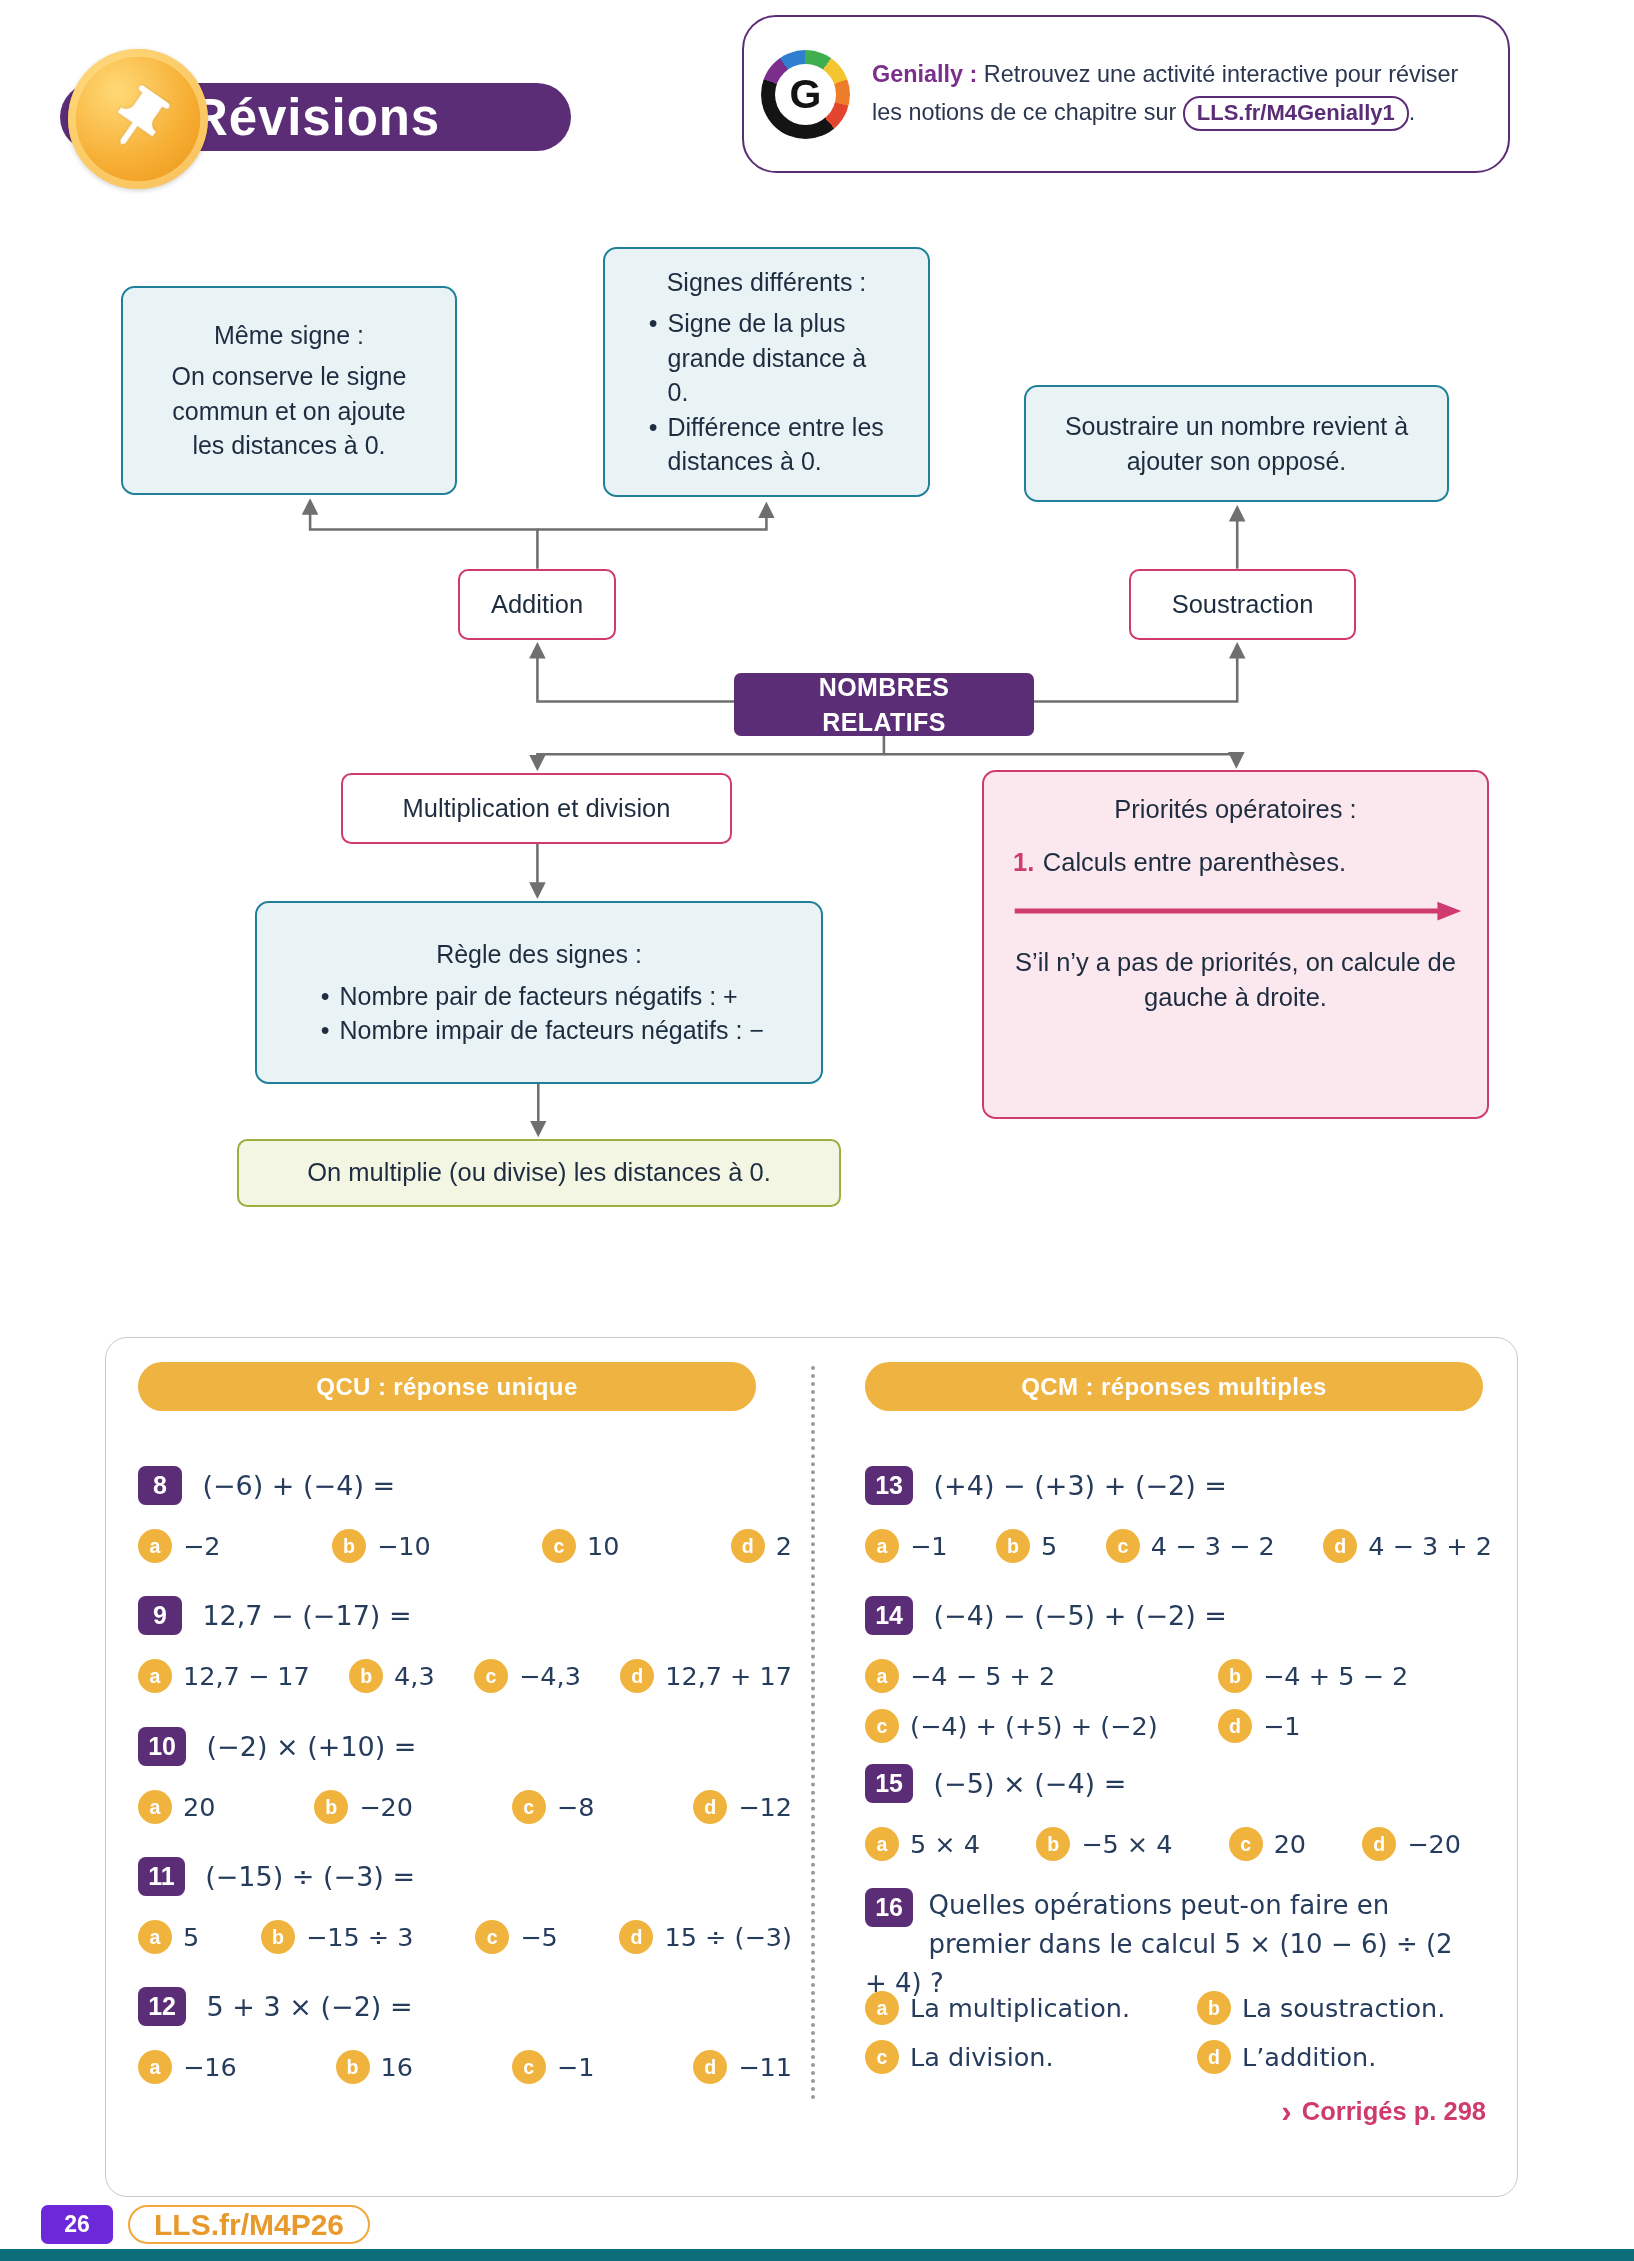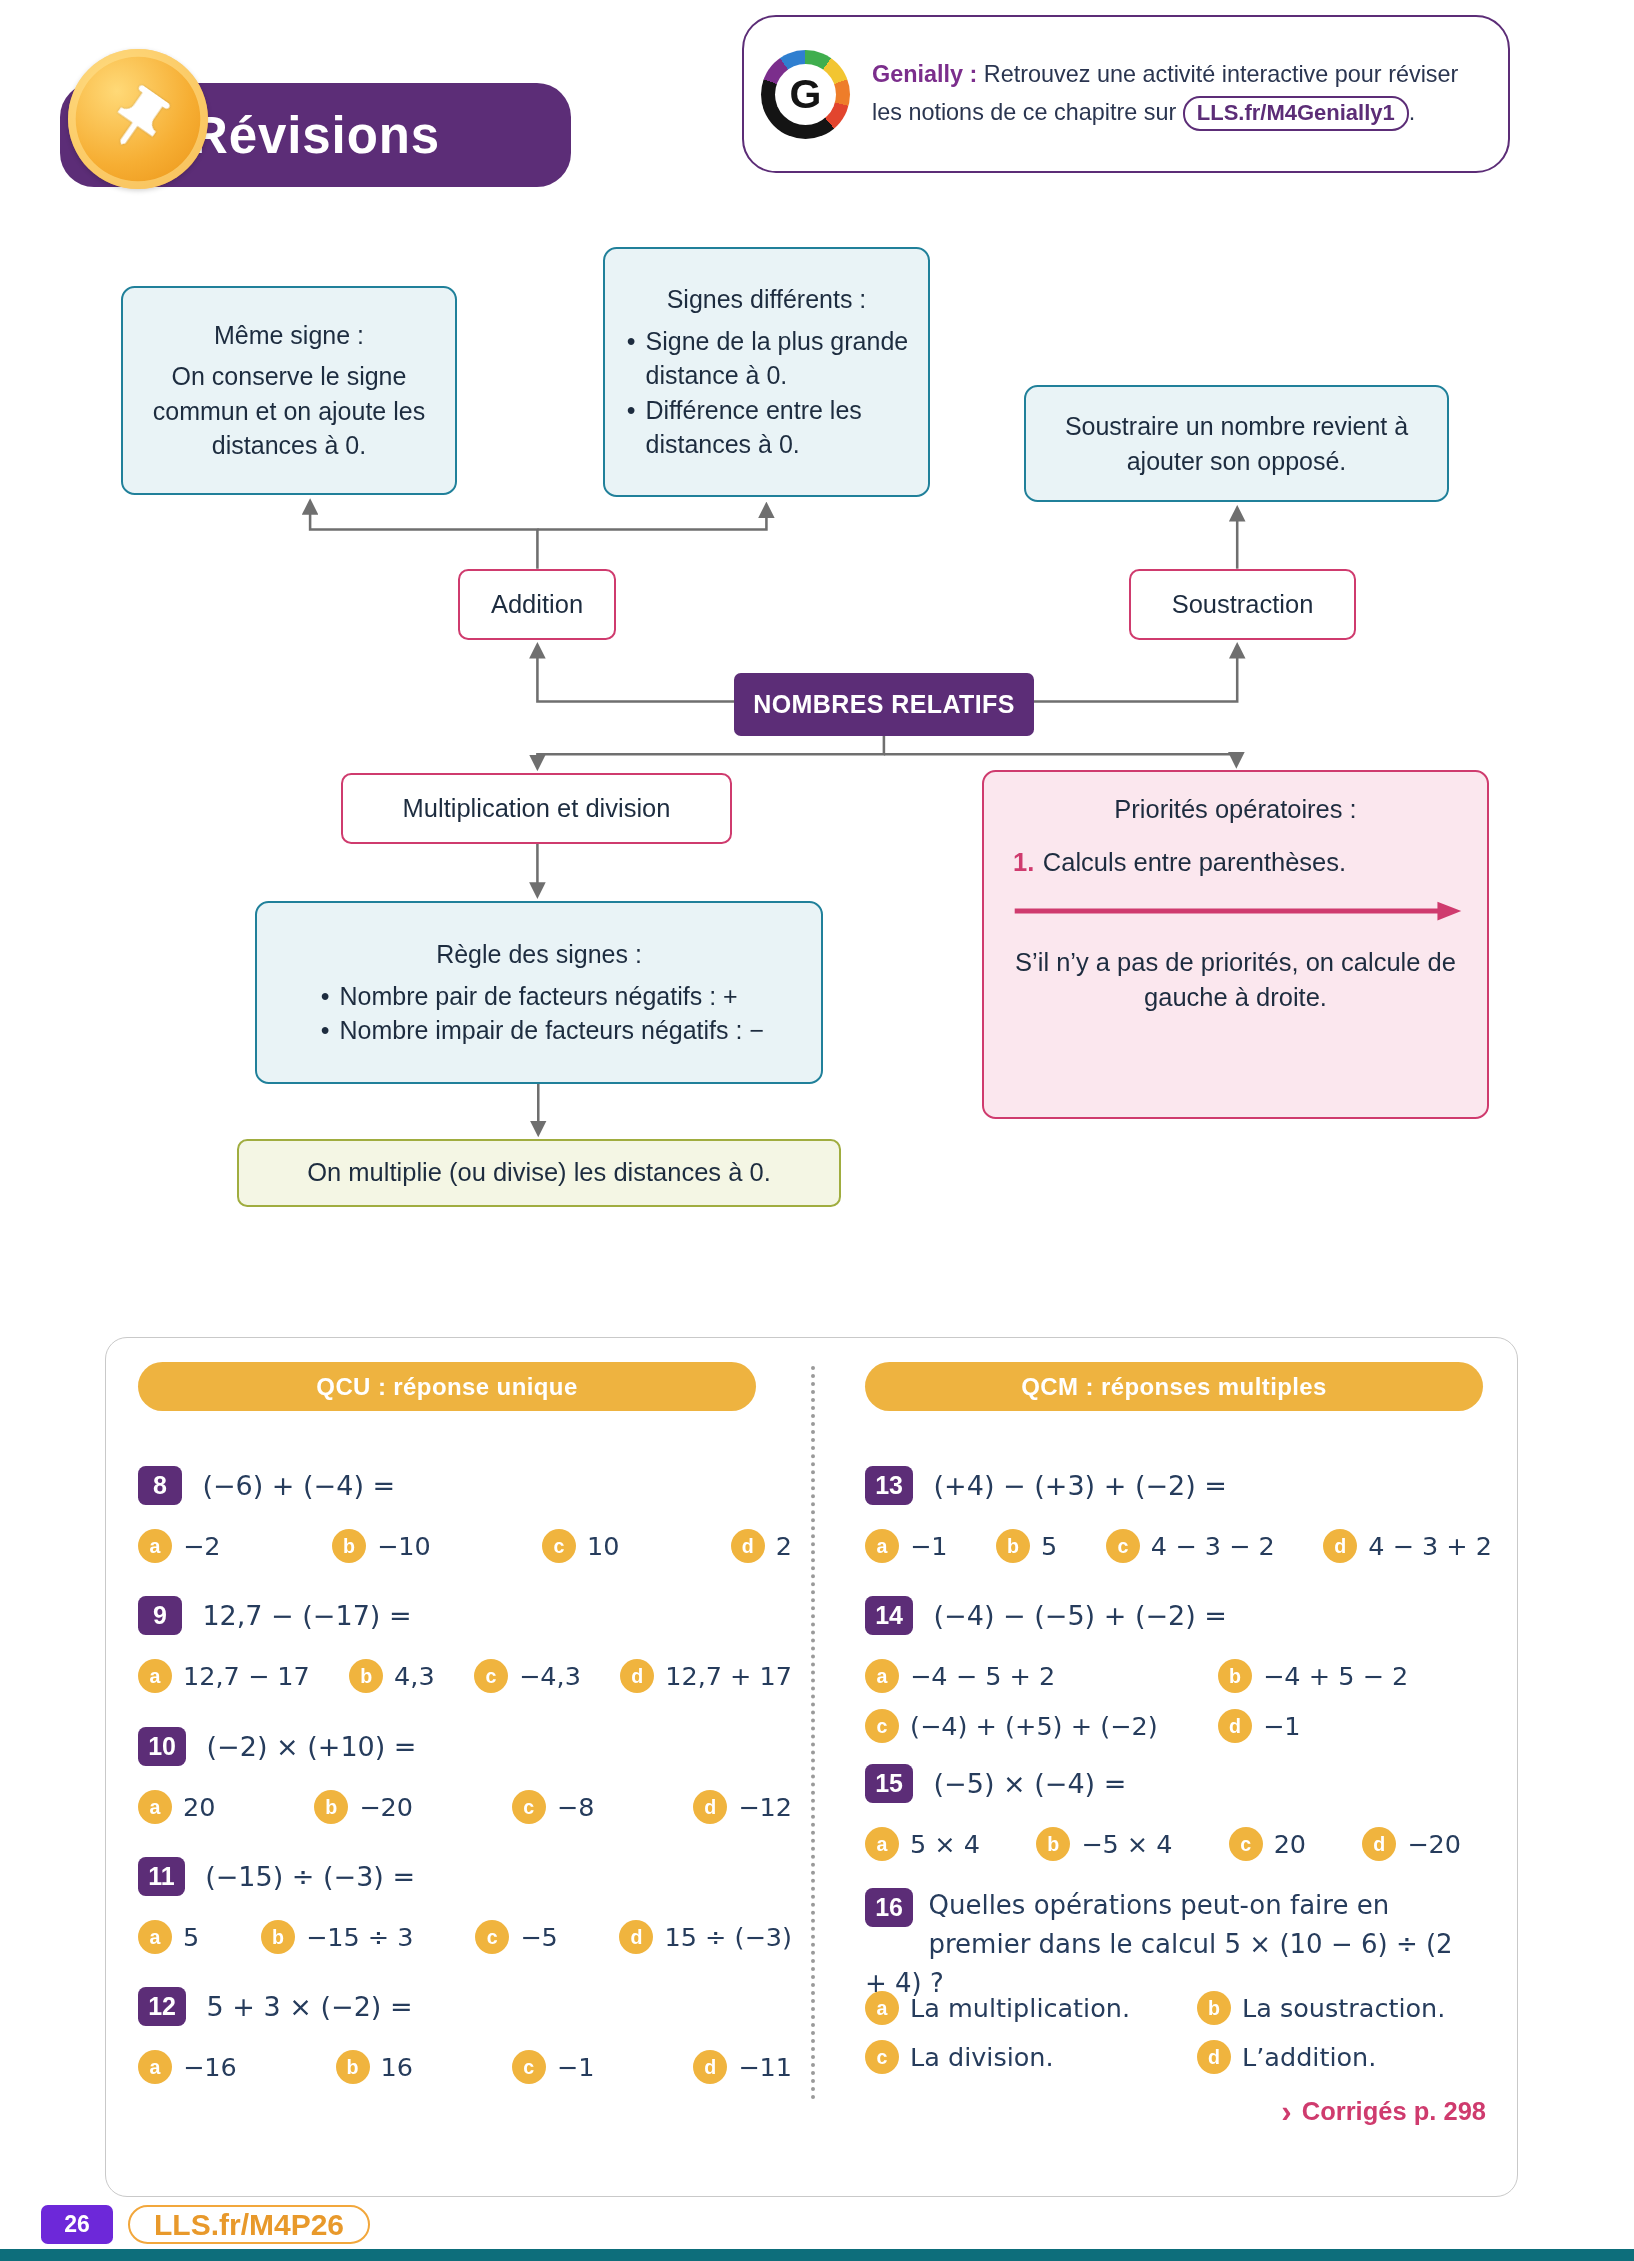--- a/index.html
+++ b/index.html
@@ -2,21 +2,21 @@
 <html style="font-size:13.6px"><head>
 <meta charset="utf-8">
 <style>
   * { margin:0; padding:0; box-sizing:border-box; }
   html,body { width:1635px; height:2261px; }
   body { position:relative; background:#fff; overflow:hidden;
          font-family:"Liberation Sans", sans-serif; color:#1d2c3f; }
   .abs { position:absolute; }
 
   
-  .banner { position:absolute; left:60px; top:83px; width:511px; height:104px;
+  .banner { position:absolute; left:60px; top:83px; width:511px; height:68px;
             background:#5c2d77; border-radius:34px; display:flex; align-items:center;
             justify-content:center; }
   .banner-title { color:#fff; font-size:51px; font-weight:bold; letter-spacing:0.9px; }
   .pin-badge { position:absolute; left:68px; top:49px; width:140px; height:140px; border-radius:50%;
                background:radial-gradient(circle at 35% 30%, #ffd977 0%, #f6ae33 55%, #e98f12 100%);
                box-shadow: inset 0 0 0 7.7px rgba(255,224,140,.6), 0 1.7px 5.1px rgba(0,0,0,.18);
                display:flex; align-items:center; justify-content:center; }
   .pin-badge svg { transform:rotate(35deg); filter:drop-shadow(0 0.9px 0.9px rgba(0,0,0,.2)); }
 
   .genially-box { position:absolute; left:742px; top:15.3px; width:768px; height:158px;
@@ -30,21 +30,21 @@
   .glogo-inner { width:61px; height:61px; border-radius:50%; background:#fff;
                  display:flex; align-items:center; justify-content:center;
                  font-weight:bold; font-size:41px; color:#141414; }
   .gtext { font-size:23.4px; line-height:1.62; color:#2a3550; }
   .gbrand { color:#7b2e8c; font-weight:bold; }
   .gpill { display:inline-block; border:2.6px solid #5c2d77; border-radius:17px; padding:0 12px;
            color:#5c2d77; font-weight:bold; font-size:22px; line-height:1.4; white-space:nowrap; }
 
   
   .cbox { position:absolute; display:flex; flex-direction:column; align-items:center;
-          justify-content:center; text-align:center; padding:12px 15px;
+          justify-content:center; text-align:center; padding:12px 37px;
           font-size:25px; line-height:1.38; color:#1d2c3f; }
   .teal { background:#e9f3f6; border:2.6px solid #20809a; border-radius:13.6px; }
   .pinkline { background:#fff; border:2.6px solid #cf3b6e; border-radius:10.2px; font-size:25.5px; }
   .purple-node { background:#5c2d77; color:#fff; font-weight:bold; font-size:25px;
                  border-radius:6.8px; letter-spacing:0.4px; }
   .olive { background:#f4f6e4; border:2.6px solid #a0ad3f; border-radius:10.2px; font-size:25.5px; }
   .box-title { margin-bottom:6.8px; }
   .blist { text-align:left; }
   .bi { position:relative; padding-left:25.5px; }
   .bi::before { content:"•"; position:absolute; left:6.8px; }

